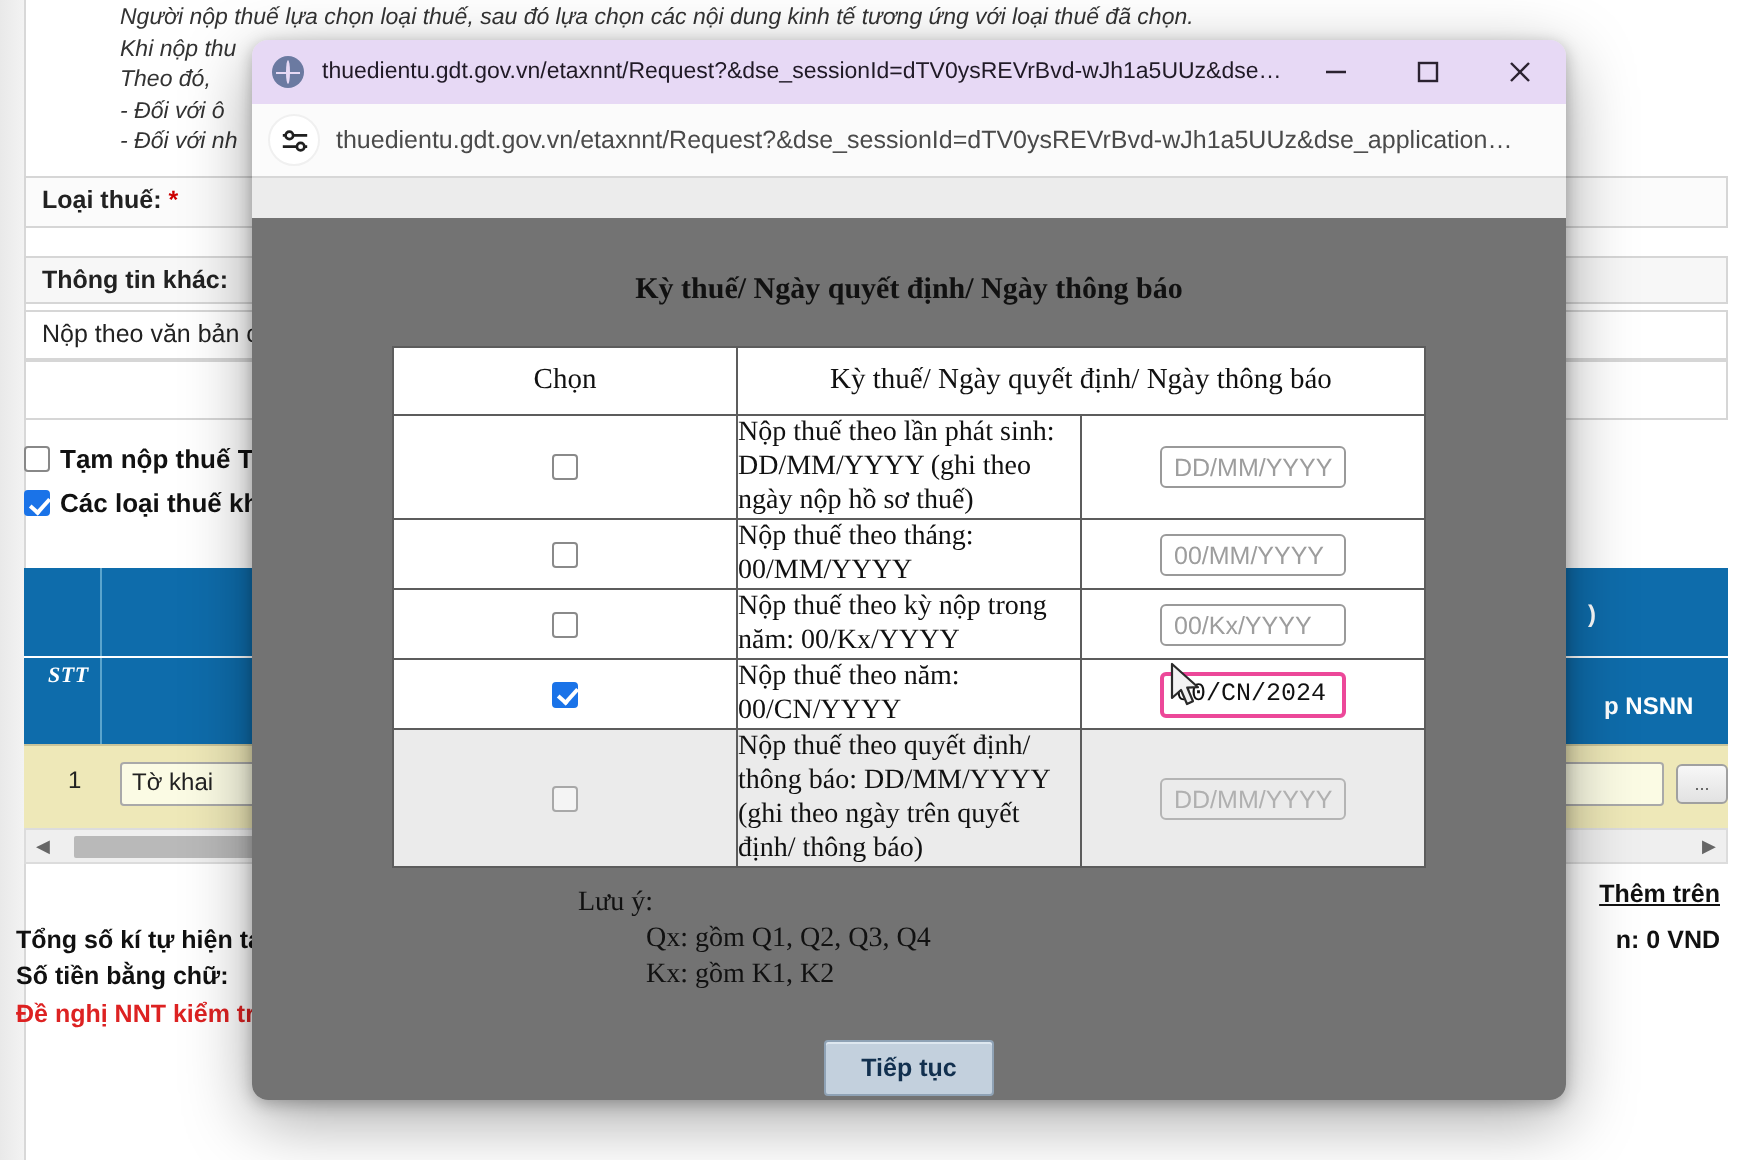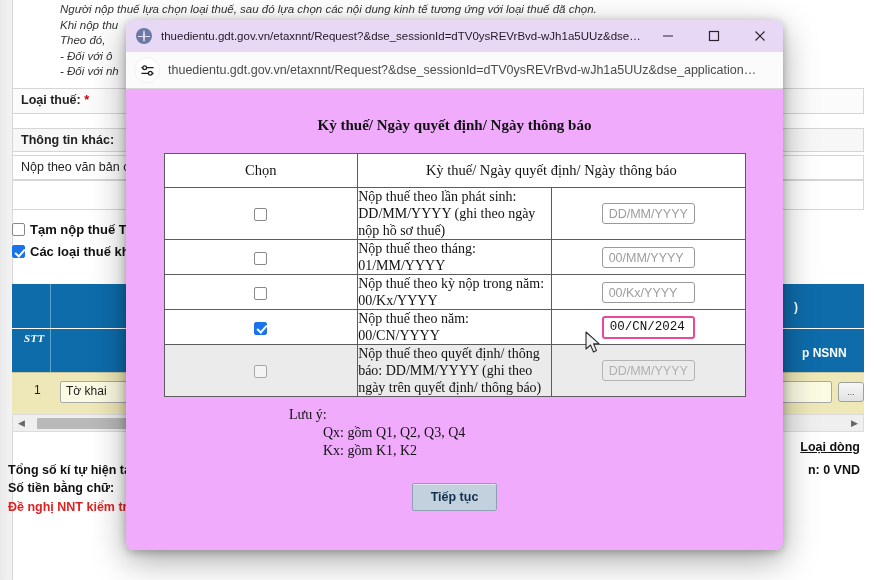--- a/index.html
+++ b/index.html
@@ -160,34 +160,35 @@
     display: flex; align-items: center; justify-content: center; flex: none;
     border: 1px solid #f0f0f0;
   }
   .addr-text {
     font-size: 12.5px; color: #4a4a4a; white-space: nowrap;
     overflow: hidden; text-overflow: ellipsis; flex: 1; padding-right: 14px;
   }
 
   .win-body {
     position: relative; height: 462px;
-    background: #f0abfc;
+    background: #737373;
     overflow: hidden;
+    margin-top: 20px;
   }
 
   .modal-title {
     text-align: center; font-family: "Liberation Serif", serif;
     font-weight: bold; font-size: 15px; color: #111;
     margin-top: 28px;
   }
 
   table.periods {
     border-collapse: collapse;
     margin: 19px auto 0 auto;
-    width: 582px;
+    width: 517px;
     table-layout: fixed;
     background: #ffffff;
     font-family: "Liberation Serif", serif;
   }
   table.periods th, table.periods td {
     border: 1px solid #5c5c5c;
     padding: 0;
     vertical-align: middle;
   }
   table.periods th {
@@ -302,21 +303,21 @@
       <span class="bg-cellinput" style="left:700px;top:8px;width:120px;height:22px;"></span>
       <span class="bg-ellipsis-btn" style="left:826px;top:9px;">...</span>
     </div>
 
     <div class="bg-hscroll">
       <span class="arrow" style="left:3px;">◀</span>
       <span class="thumb"></span>
       <span class="arrow" style="right:3px;">▶</span>
     </div>
 
-    <div class="bg-link" style="right:14px;top:440px;">Loại dòng</div>
+    <div class="bg-link" style="right:14px;top:440px;">Thêm trên</div>
 
     <div class="bg-sumline" style="left:8px;top:463px;">Tổng số kí tự hiện tại</div>
     <div class="bg-sumline" style="right:14px;top:463px;">n: 0 VND</div>
     <div class="bg-sumline" style="left:8px;top:481px;">Số tiền bằng chữ:</div>
     <div class="bg-sumline red" style="left:8px;top:500px;">Đề nghị NNT kiểm tra</div>
   </div>
 
   <div class="win">
 
     <div class="win-title">
@@ -374,21 +375,21 @@
             <td class="c-desc">Nộp thuế theo lần phát sinh: DD/MM/YYYY (ghi theo ngày nộp hồ sơ thuế)</td>
             <td class="c-inp">
               <span class="dateinp">DD/MM/YYYY</span>
             </td>
           </tr>
 
           <tr>
             <td class="c-chon">
               <span class="tbl-cb"></span>
             </td>
-            <td class="c-desc">Nộp thuế theo tháng: 01/MM/YYYY</td>
+            <td class="c-desc">Nộp thuế theo tháng: 00/MM/YYYY</td>
             <td class="c-inp">
               <span class="dateinp">00/MM/YYYY</span>
             </td>
           </tr>
 
 
           <tr>
             <td class="c-chon">
               <span class="tbl-cb"></span>
             </td>

